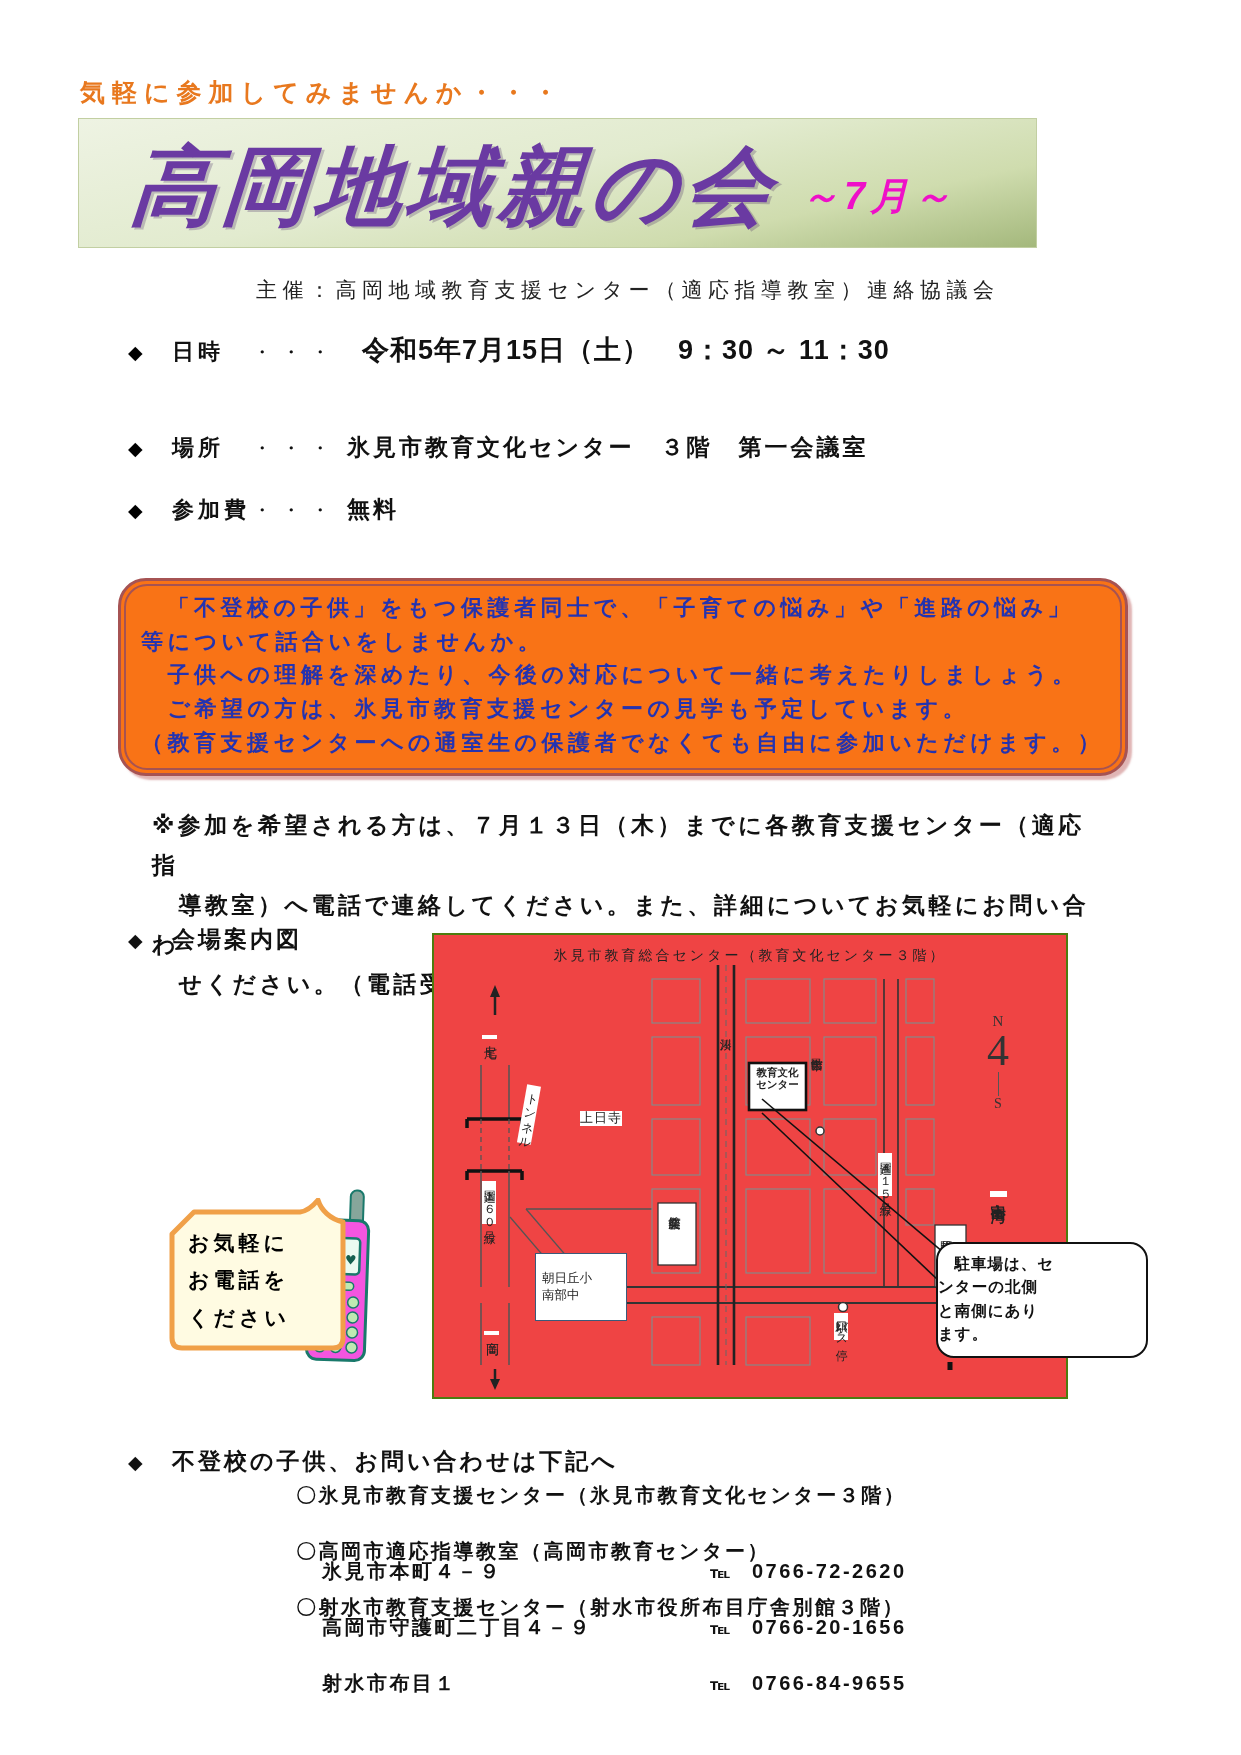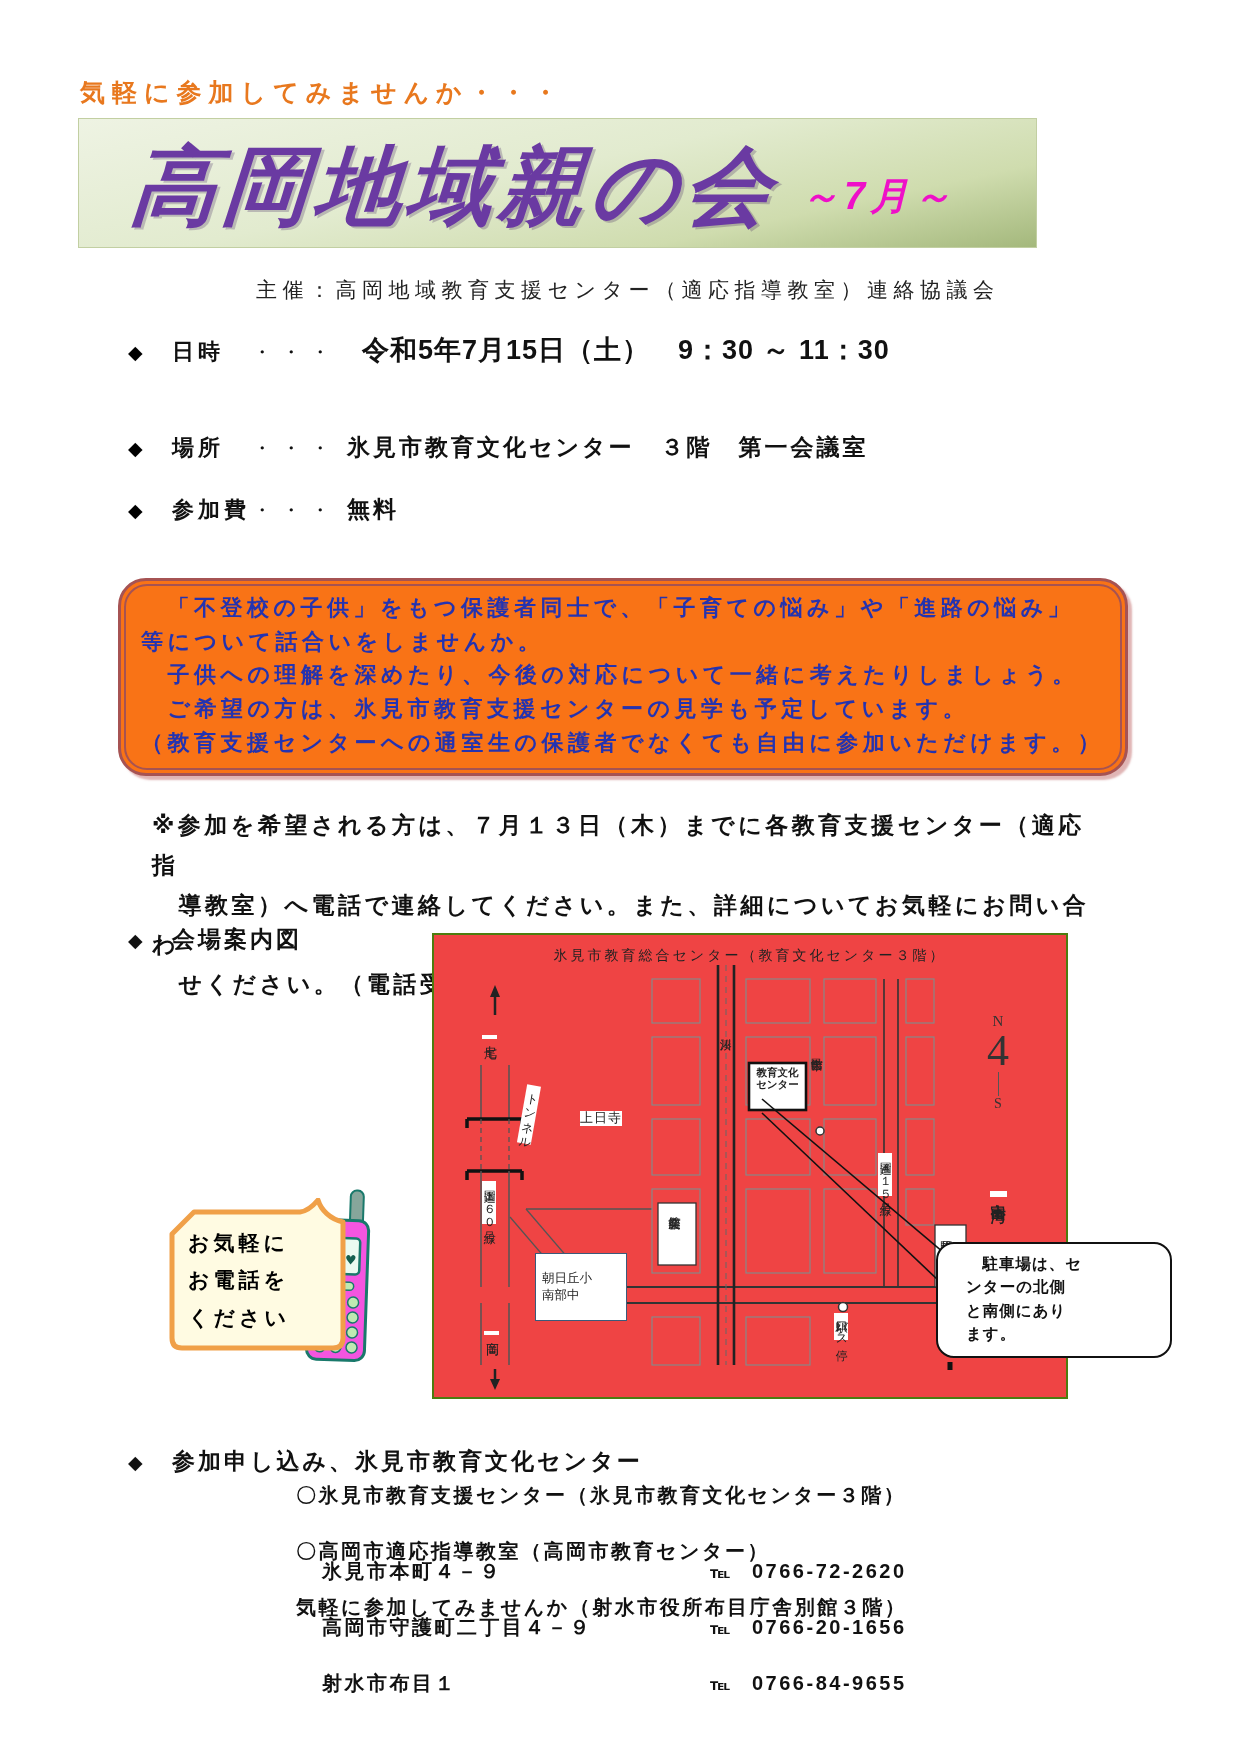--- a/index.html
+++ b/index.html
@@ -80,24 +80,24 @@
   .lbl-bay{left:556px;top:256px;font-size:15px;font-weight:bold;letter-spacing:2px;}
   .compass{position:absolute;left:544px;top:78px;width:40px;text-align:center;color:#333;
            font-family:"Liberation Serif","DejaVu Serif",serif;}
   .compass .c-n{font-size:15px;}
   .compass .c-4{font-size:44px;font-weight:400;line-height:0.95;}
   .compass .c-line{width:1px;height:24px;background:#555;margin:0 auto;}
   .compass .c-s{font-size:14px;}
 
   
   .callout-svg{position:absolute;left:700px;top:1085px;width:330px;height:230px;z-index:3;}
-  .balloon{position:absolute;left:936px;top:1242px;width:236px;height:116px;background:#fff;
+  .balloon{position:absolute;left:936px;top:1242px;width:212px;height:116px;background:#fff;
            border:2px solid #111;border-radius:18px;z-index:4;
            font-size:15.5px;font-weight:600;line-height:1.5;letter-spacing:1px;
-           padding:8px 28px;box-sizing:border-box;white-space:pre-line;}
+           padding:8px 0;box-sizing:border-box;white-space:pre-line;}
 
   
   .bubble-wrap{position:absolute;left:158px;top:1198px;width:190px;height:160px;z-index:2;}
   .bubble-text{position:absolute;left:30px;top:26px;font-size:21px;font-weight:bold;
                letter-spacing:4px;line-height:1.78;white-space:pre-line;color:#000;}
   .phone-wrap{position:absolute;left:300px;top:1188px;width:80px;height:178px;z-index:1;
               transform:rotate(2deg);}
 
   
   .contacts{position:absolute;left:296px;top:1482px;font-size:20px;font-weight:600;
@@ -288,37 +288,37 @@
           <circle cx="54" cy="144" r="5.5"></circle>
         <circle cx="22" cy="159" r="5.5"></circle>
           <circle cx="38" cy="159" r="5.5"></circle>
           <circle cx="54" cy="159" r="5.5"></circle>
       </g>
     </svg>
   </div>
 
   <div class="sec-head head-contact">
     <span class="diamond">◆</span>
-    <span class="htext">参加申し込み、氷見市教育文化センター</span>
+    <span class="htext">不登校の子供、お問い合わせは下記へ</span>
   </div>
 
   <div class="contacts">
     <div class="c-name">〇氷見市教育支援センター（氷見市教育文化センター３階）</div>
     <div class="c-line">
       <span class="c-addr">氷見市本町４－９</span>
       <span class="c-telmark">℡</span>
       <span class="c-tel">0766-72-2620</span>
     </div>
     <div class="c-name">〇高岡市適応指導教室（高岡市教育センター）</div>
     <div class="c-line">
       <span class="c-addr">高岡市守護町二丁目４－９</span>
       <span class="c-telmark">℡</span>
       <span class="c-tel">0766-20-1656</span>
     </div>
-    <div class="c-name">気軽に参加してみませんか（射水市役所布目庁舎別館３階）</div>
+    <div class="c-name">〇射水市教育支援センター（射水市役所布目庁舎別館３階）</div>
     <div class="c-line">
       <span class="c-addr">射水市布目１</span>
       <span class="c-telmark">℡</span>
       <span class="c-tel">0766-84-9655</span>
     </div>
   </div>
 
 </div>
 
 </body></html>

